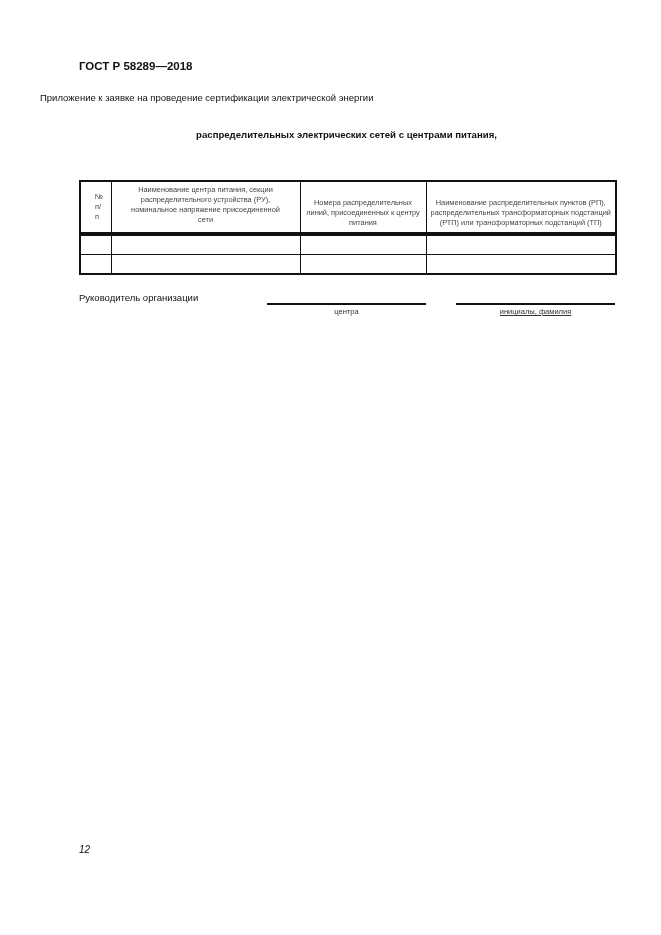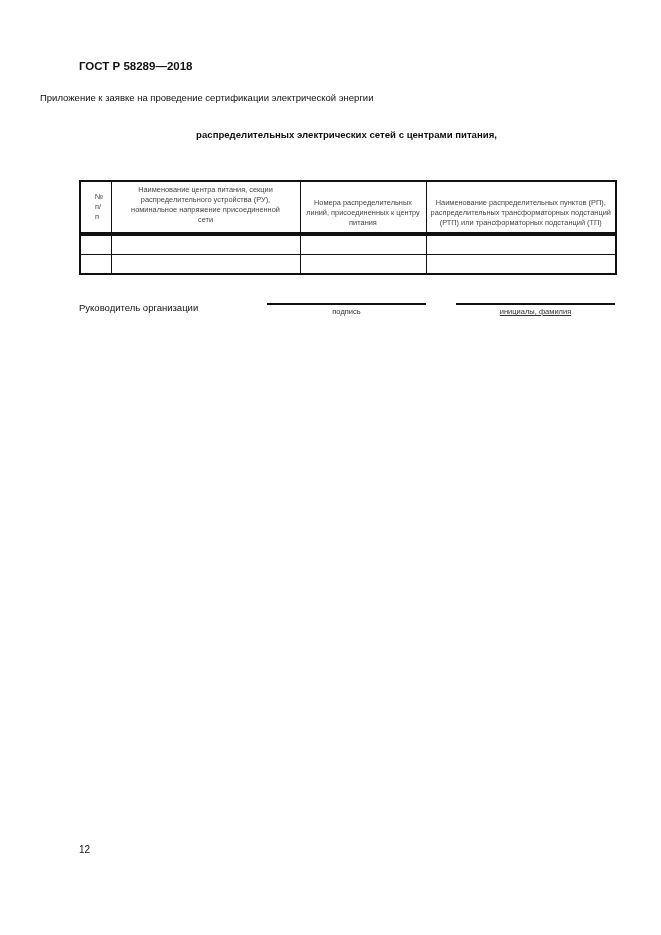--- a/index.html
+++ b/index.html
@@ -6,24 +6,24 @@
   body { width: 661px; height: 935px; position: relative; overflow: hidden; font-family: "Liberation Sans", sans-serif; color: #111; }
   .gost { position: absolute; left: 79px; top: 60px; font-size: 11.5px; font-weight: bold; }
   .appendix { position: absolute; left: 0; width: 661px; top: 92px; text-align: left; font-size: 9.5px; padding-left: 40px; box-sizing: border-box; }
   .titleblock { position: absolute; left: 79px; width: 535px; top: 129px; text-align: center; font-size: 9.6px; font-weight: bold; line-height: 12px; }
   table.list { position: absolute; left: 79px; top: 180px; width: 536px; border-collapse: collapse; border: 2px solid #111; table-layout: fixed; }
   table.list th { font-weight: normal; font-size: 7.4px; color: #444; line-height: 10px; padding: 16px 4px 4px; vertical-align: top; text-align: center; border-left: 1px solid #111; border-bottom: 4px solid #111; }
   table.list th:first-child { border-left: none; vertical-align: middle; }
   table.list td { height: 18px; border-left: 1px solid #111; border-top: 1px solid #111; padding: 0; }
   table.list tr:first-child td { border-top: none; }
   table.list td:first-child { border-left: none; }
-  .sig-label { position: absolute; left: 79px; top: 302px; font-size: 9.5px; }
+  .sig-label { position: absolute; left: 79px; top: 292px; font-size: 9.5px; }
   .line { position: absolute; top: 303px; height: 2px; background: #111; }
   .cap { position: absolute; top: 307px; font-size: 7.5px; color: #333; text-align: center; }
-  .pagenum { position: absolute; left: 79px; top: 844px; font-size: 10px; }
+  .pagenum { position: absolute; left: 79px; top: 844px; font-size: 10px; font-style: italic; }
 </style>
 </head>
 <body>
 
 <div class="gost">ГОСТ Р 58289—2018</div>
 
 <div class="appendix">Приложение к заявке на проведение сертификации электрической энергии</div>
 
 <div class="titleblock">
   <div>распределительных электрических сетей с центрами питания,</div>
@@ -55,17 +55,17 @@
       <td></td>
       <td></td>
       <td></td>
       <td></td>
     </tr>
   </tbody>
 </table>
 
 <div class="sig-label">Руководитель организации</div>
 <div class="line" style="left:267px; width:159px;"></div>
-<div class="cap" style="left:267px; width:159px;">подпись</div>
+<div class="cap" style="left:267px; width:159px;">центра</div>
 <div class="line" style="left:456px; width:159px;"></div>
 <div class="cap" style="left:456px; width:159px;text-decoration:underline;">инициалы, фамилия</div>
 
 <div class="pagenum">12</div>
 
 </body></html>

